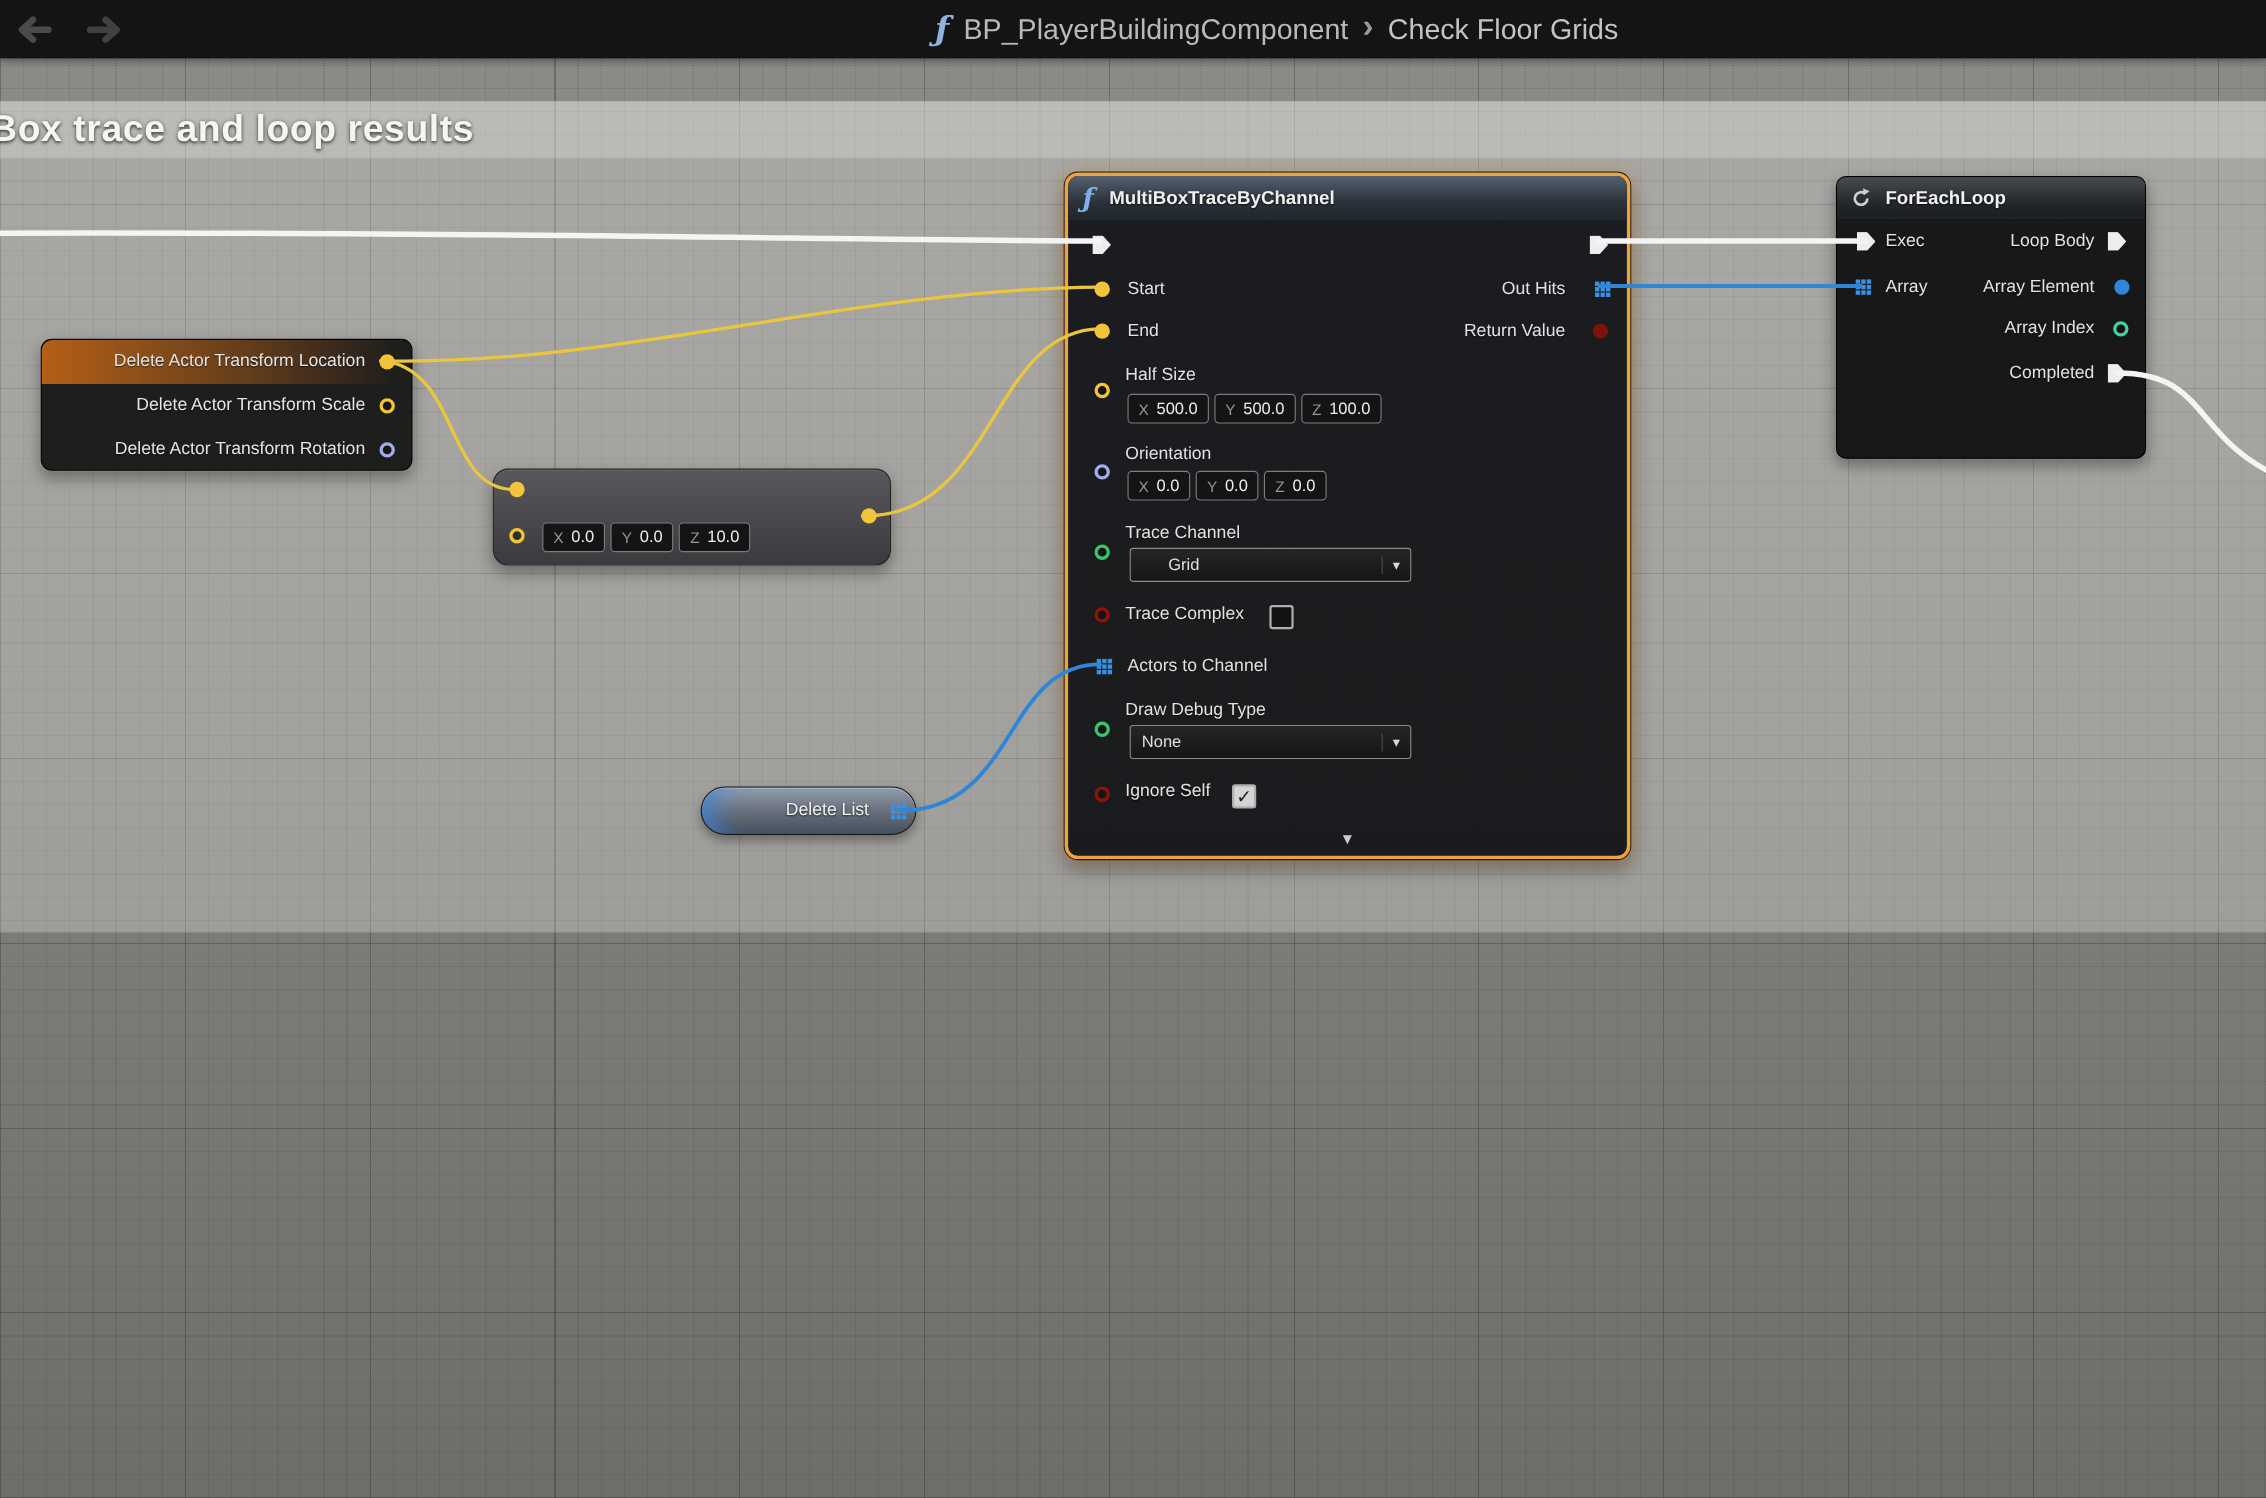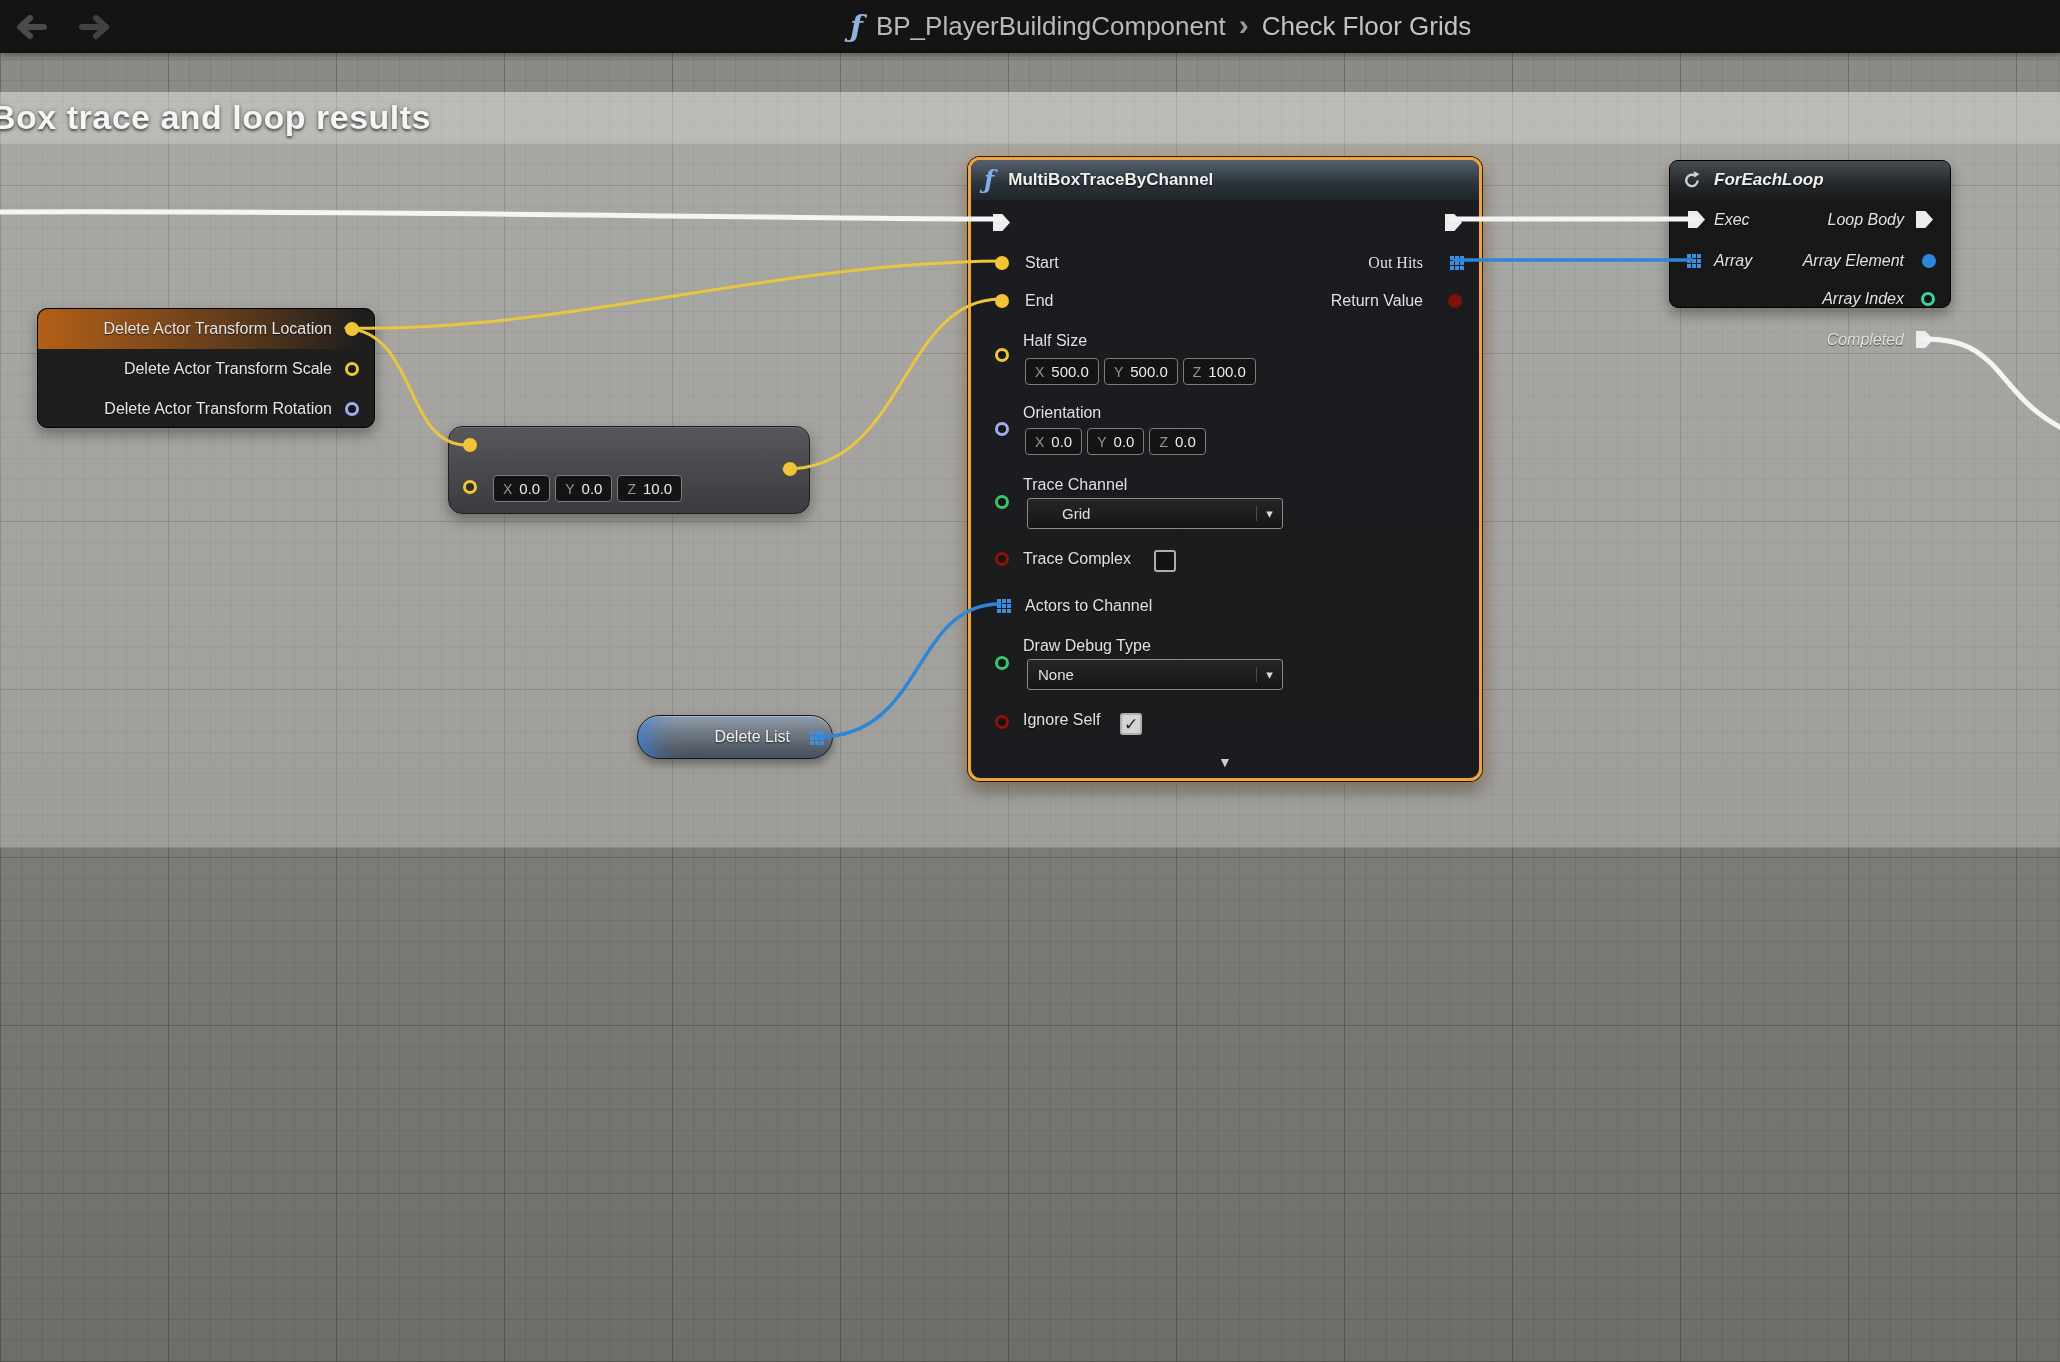--- a/index.html
+++ b/index.html
@@ -172,21 +172,21 @@
     <div class="mbt-title">
       <span class="fn-glyph">ƒ</span>
       <span class="node-title">MultiBoxTraceByChannel</span>
     </div>
 
     <span class="pin-exec" style="left:22px;top:54px;"></span>
     <span class="pin-exec" style="left:474px;top:54px;"></span>
 
     <span class="pin-fill c-vector" style="left:24px;top:96px;"></span>
     <span class="nlabel" style="left:54px;top:93px;">Start</span>
-    <span class="nlabel right" style="right:56px;top:93px;font-family:Liberation Serif, serif;">Out Hits</span>
+    <span class="nlabel right" style="right:56px;top:93px;">Out Hits</span>
     <span class="pin-grid" style="left:479px;top:96px;"></span>
 
     <span class="pin-fill c-vector" style="left:24px;top:134px;"></span>
     <span class="nlabel" style="left:54px;top:131px;">End</span>
     <span class="nlabel right" style="right:56px;top:131px;">Return Value</span>
     <span class="pin-fill c-bool-dark" style="left:477px;top:134px;"></span>
 
     <span class="nlabel" style="left:52px;top:171px;">Half Size</span>
     <span class="pin-ring r-vector" style="left:24px;top:188px;"></span>
     <div class="fields-row" style="left:54px;top:198px;">
@@ -244,21 +244,21 @@
 
     <span class="nlabel" style="left:52px;top:550px;">Ignore Self</span>
     <span class="pin-ring r-bool" style="left:24px;top:555px;"></span>
     <div class="checkbox checked" style="left:149px;top:553px;">
       <span class="check-glyph">✓</span>
     </div>
 
     <div class="collapse-caret" style="top:594px;">▼</div>
   </div>
 
-  <div class="node fel-node" style="left:1669px;top:160px;width:282px;height:148px;font-style:italic;">
+  <div class="node fel-node" style="left:1669px;top:160px;width:282px;height:257px;">
     <div class="fel-title">
       <span class="loop-icon">
         <svg width="20" height="20" viewBox="0 0 20 20">
           <path d="M15.6 10.5 a5.7 5.7 0 1 1 -2.4 -4.7" fill="none" stroke="#cfcfcf" stroke-width="2.4"></path>
           <path d="M11.6 1.2 L17.6 3.9 L12.4 7.6 Z" fill="#cfcfcf"></path>
         </svg>
       </span>
       <span class="node-title" style="margin-left:12px;">ForEachLoop</span>
     </div>
     <span class="pin-exec" style="left:18px;top:50px;"></span>

